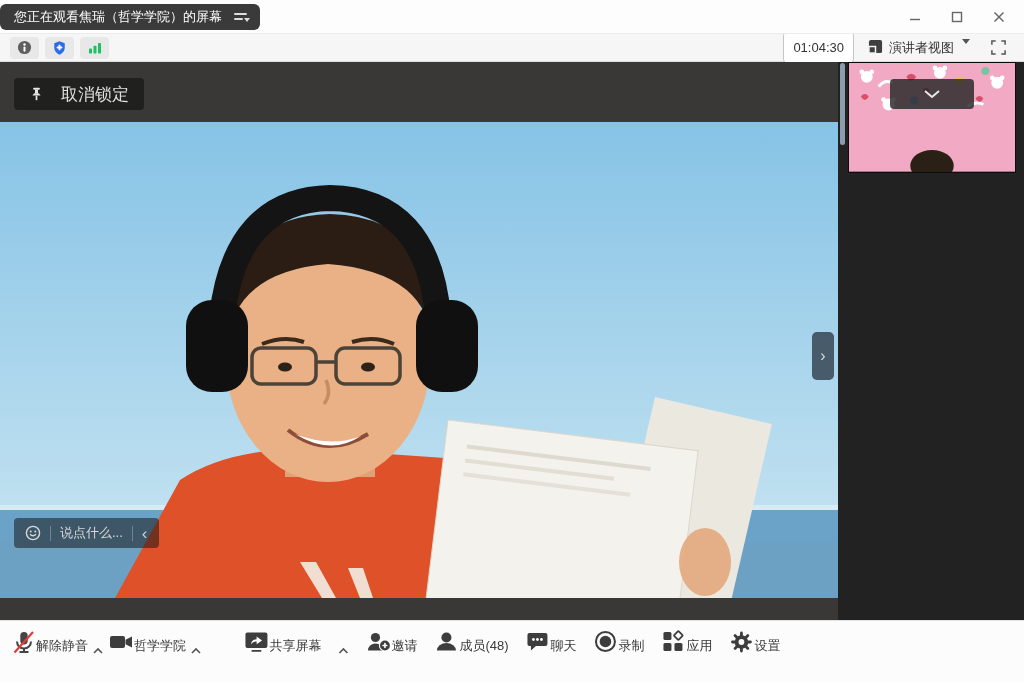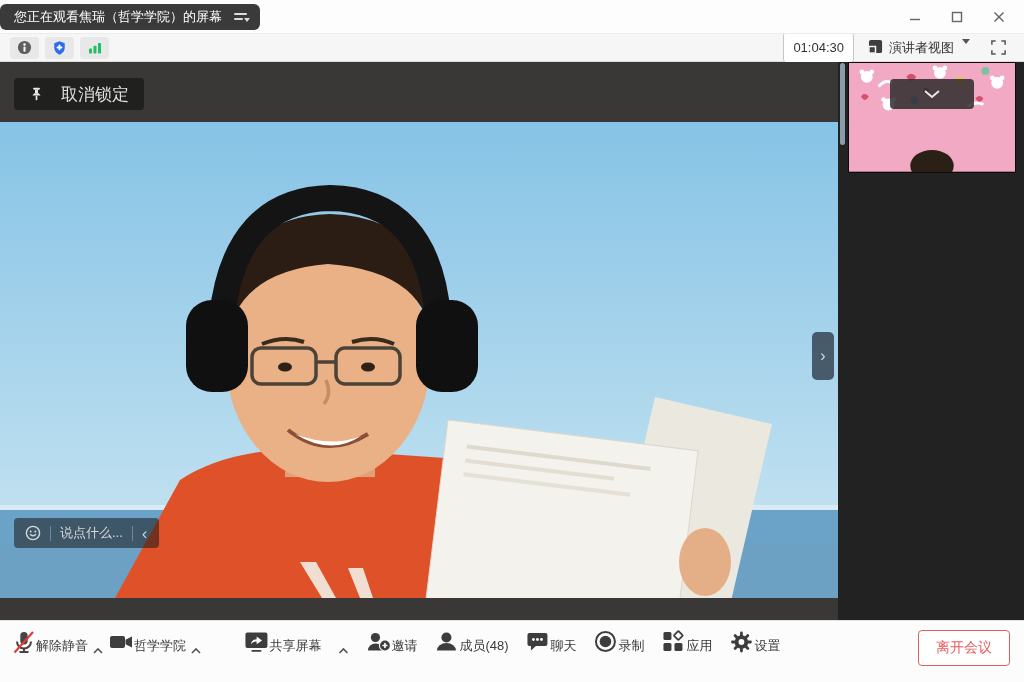--- a/index.html
+++ b/index.html
@@ -546,14 +546,13 @@
             <rect x="11.6" y="2.6" width="2.8" height="20.8" rx="1.3" transform="rotate(135 13 13)"></rect>
             <circle cx="13" cy="13" r="6.8"></circle>
           </g>
           <circle cx="13" cy="13" r="2.9" fill="#fcfcfc"></circle>
         </svg>
       </span>
       <span class="tb-label">设置</span>
     </div>
   </div>
 
-  <button class="leave-btn">离开会议</button>
 </div>
 
 </body></html>

